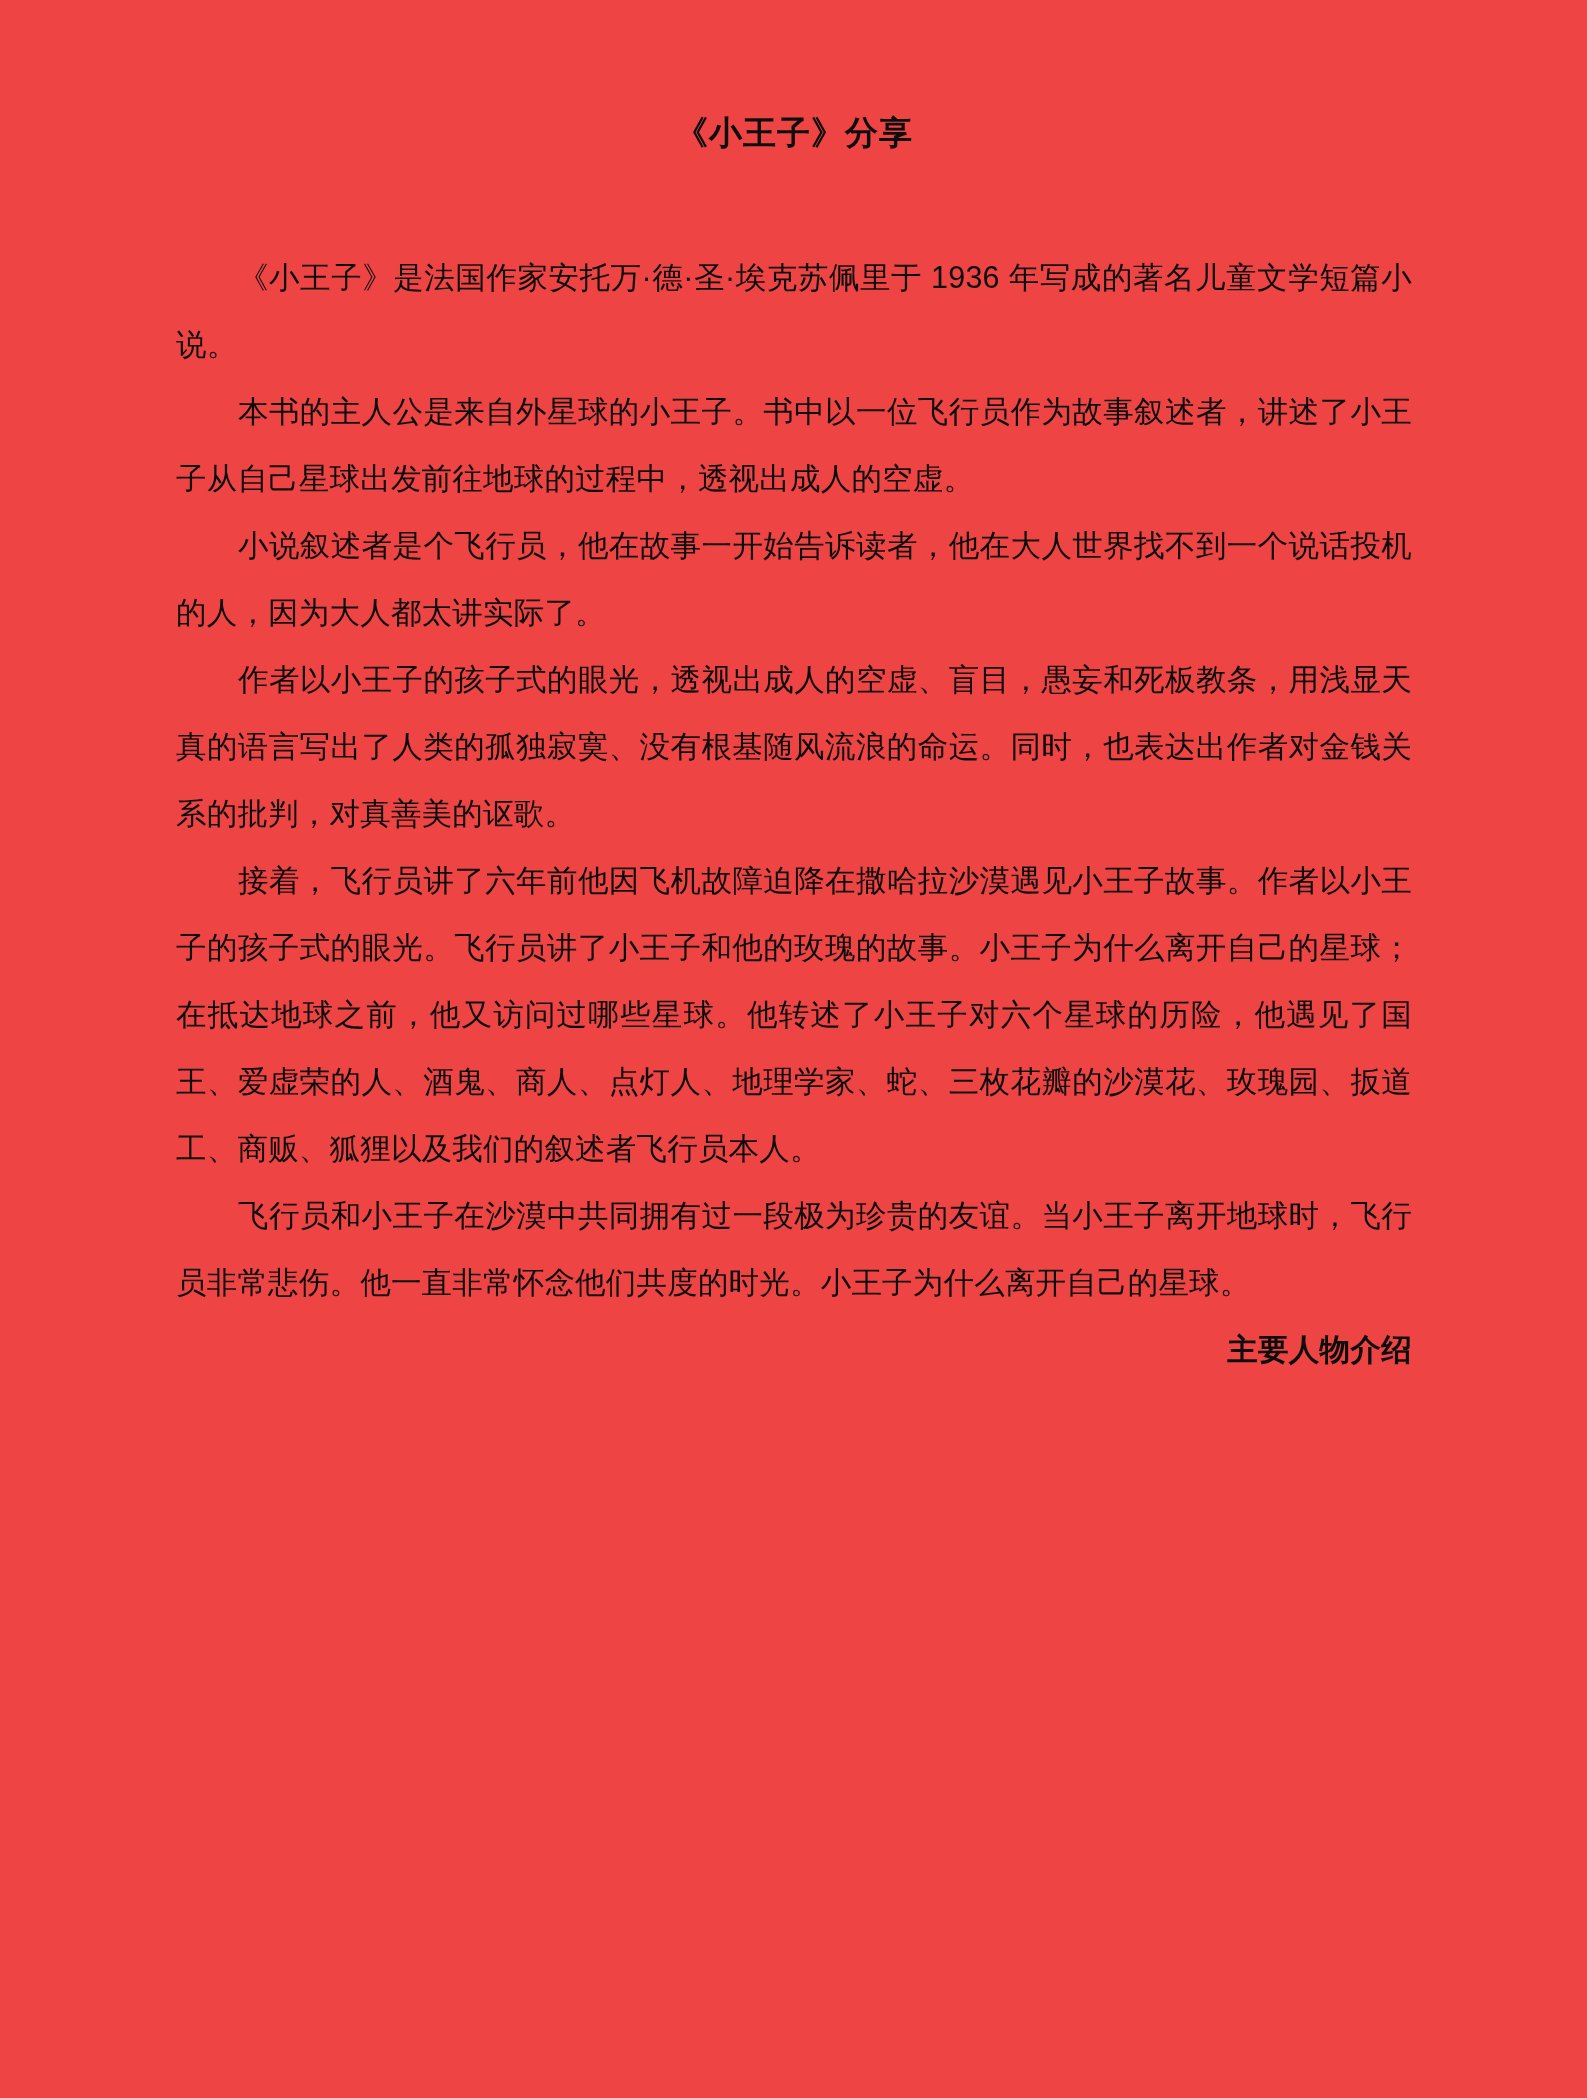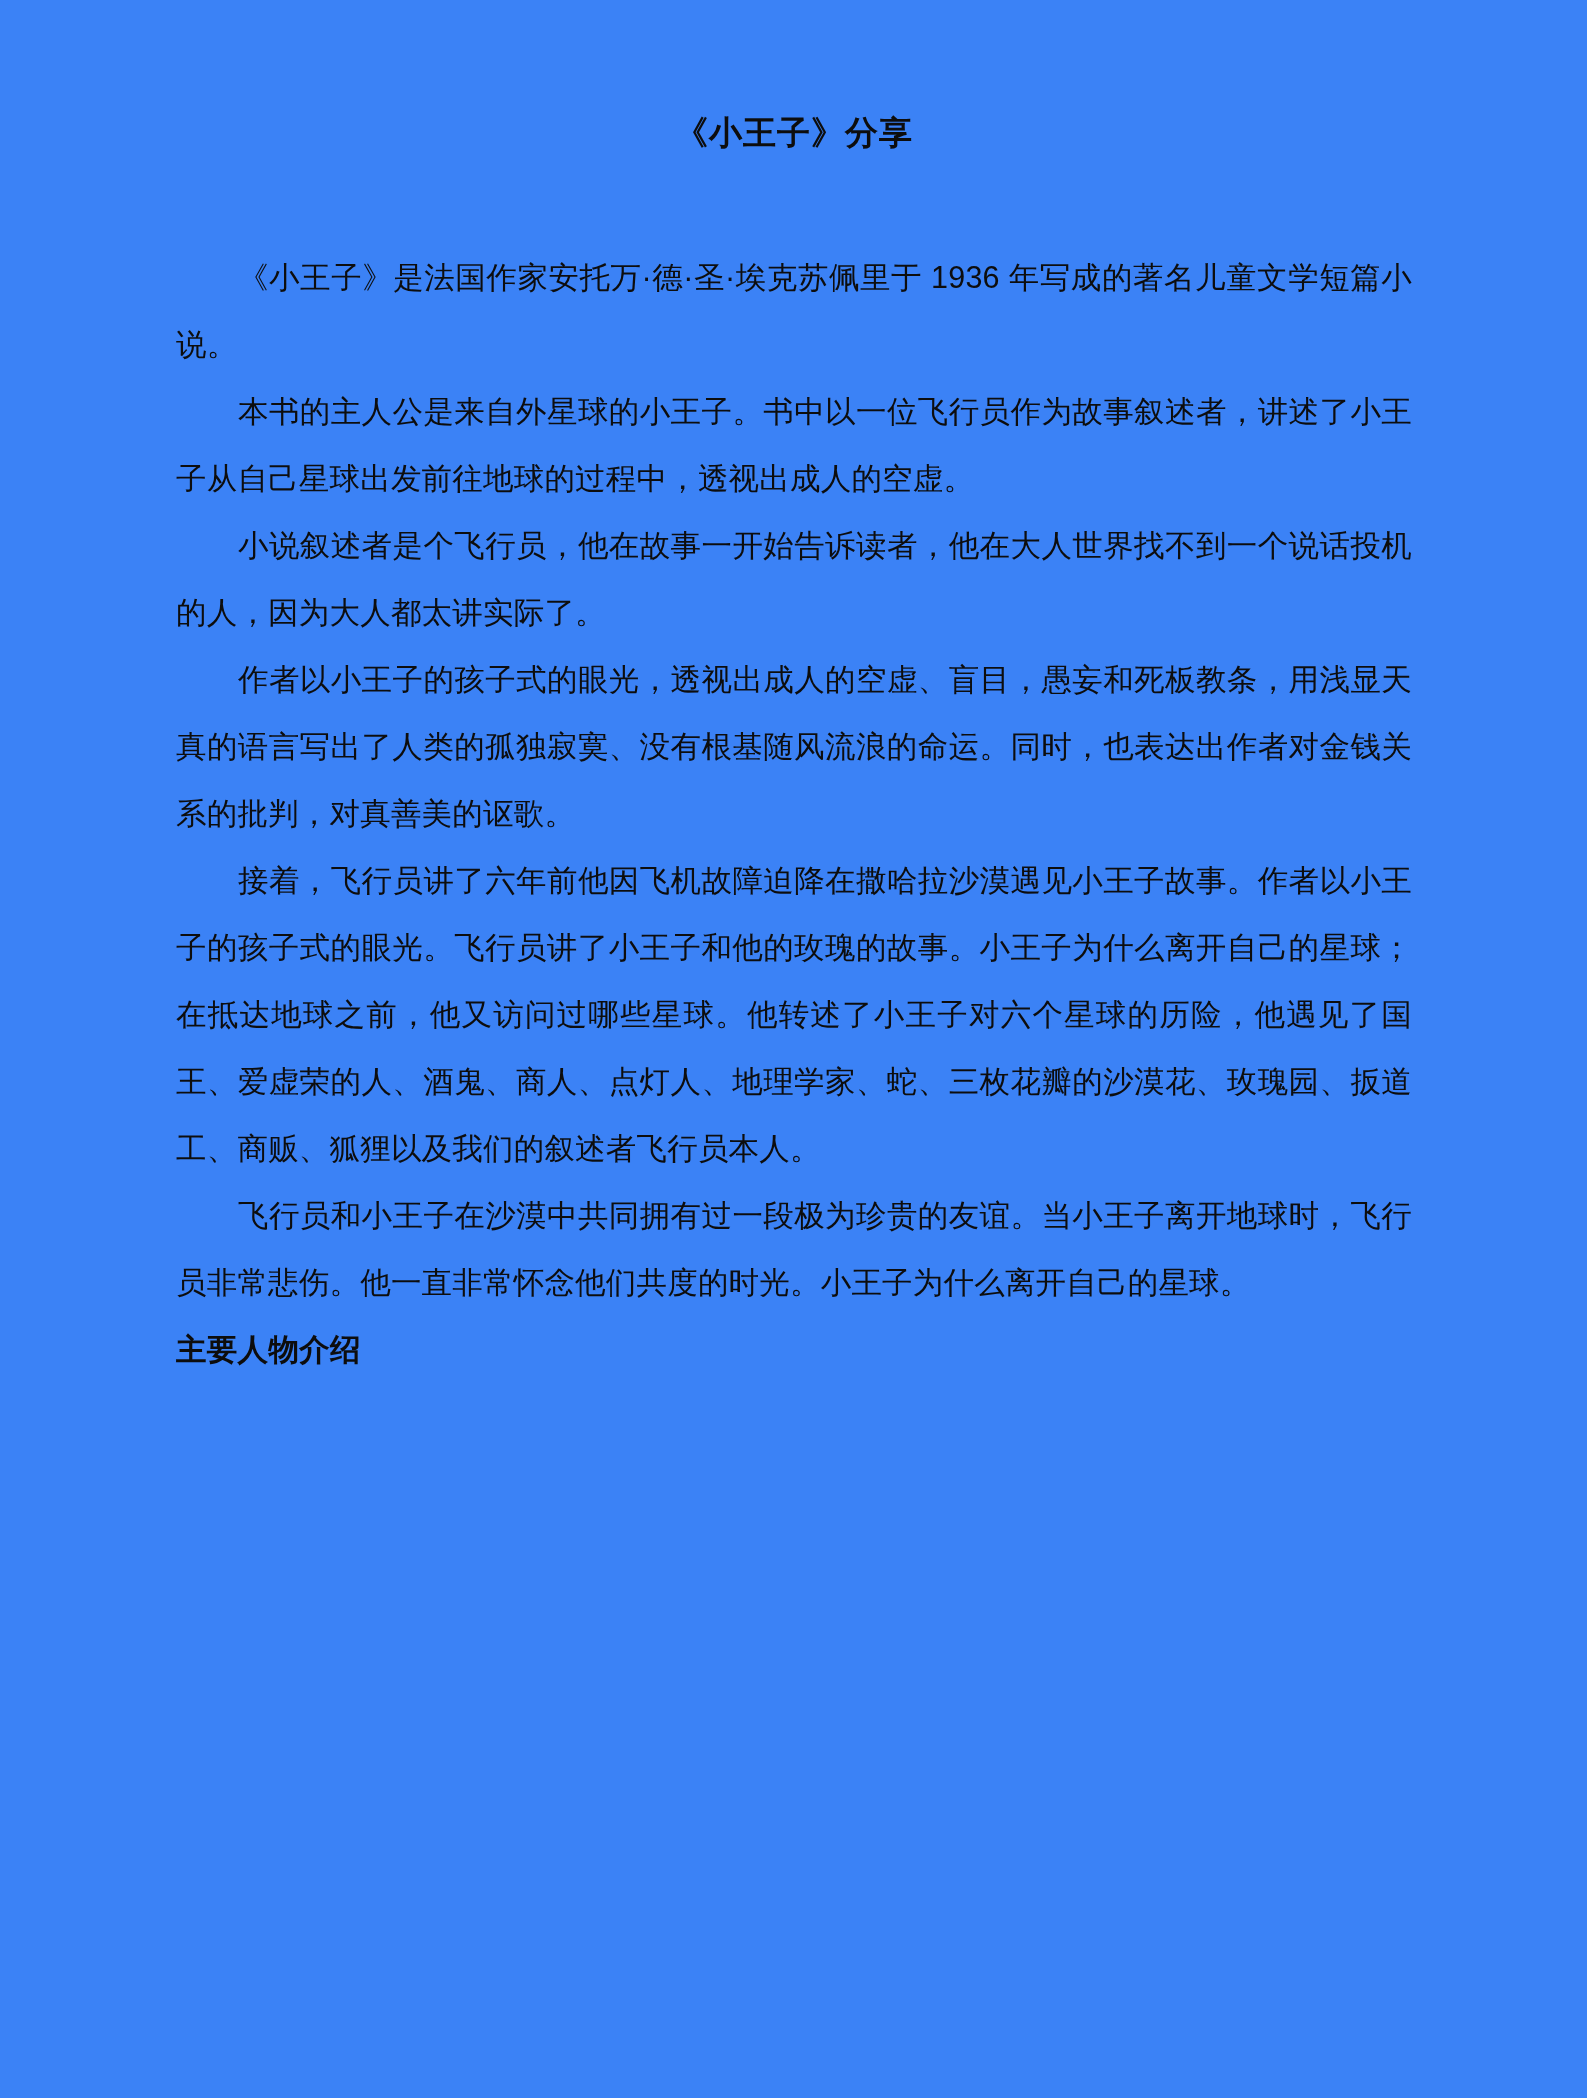--- a/index.html
+++ b/index.html
@@ -7,21 +7,21 @@
     padding: 0;
     background: #ffffff;
   }
   body {
     font-family: "Liberation Sans", "DejaVu Sans", sans-serif;
   }
   .page {
     position: relative;
     width: 1587px;
     height: 2098px;
-    background: #3b82f6;
+    background: #ef4444;
     margin: 0 auto;
     overflow: hidden;
     box-sizing: border-box;
   }
   .doc-body {
     position: absolute;
     left: 176px;
     top: 0;
     width: 1236px;
   }
@@ -49,20 +49,21 @@
     word-break: break-all;
   }
   .heading {
     font-size: 30.5px;
     line-height: 67px;
     font-weight: bold;
     color: #0d0d0d;
     margin: 0;
     text-indent: 0;
     letter-spacing: 0.3px;
+    text-align: right;
   }
 </style>
 </head>
 <body>
 
 <div class="page">
   <div class="doc-body">
 
     <div class="doc-title">《小王子》分享</div>
 

